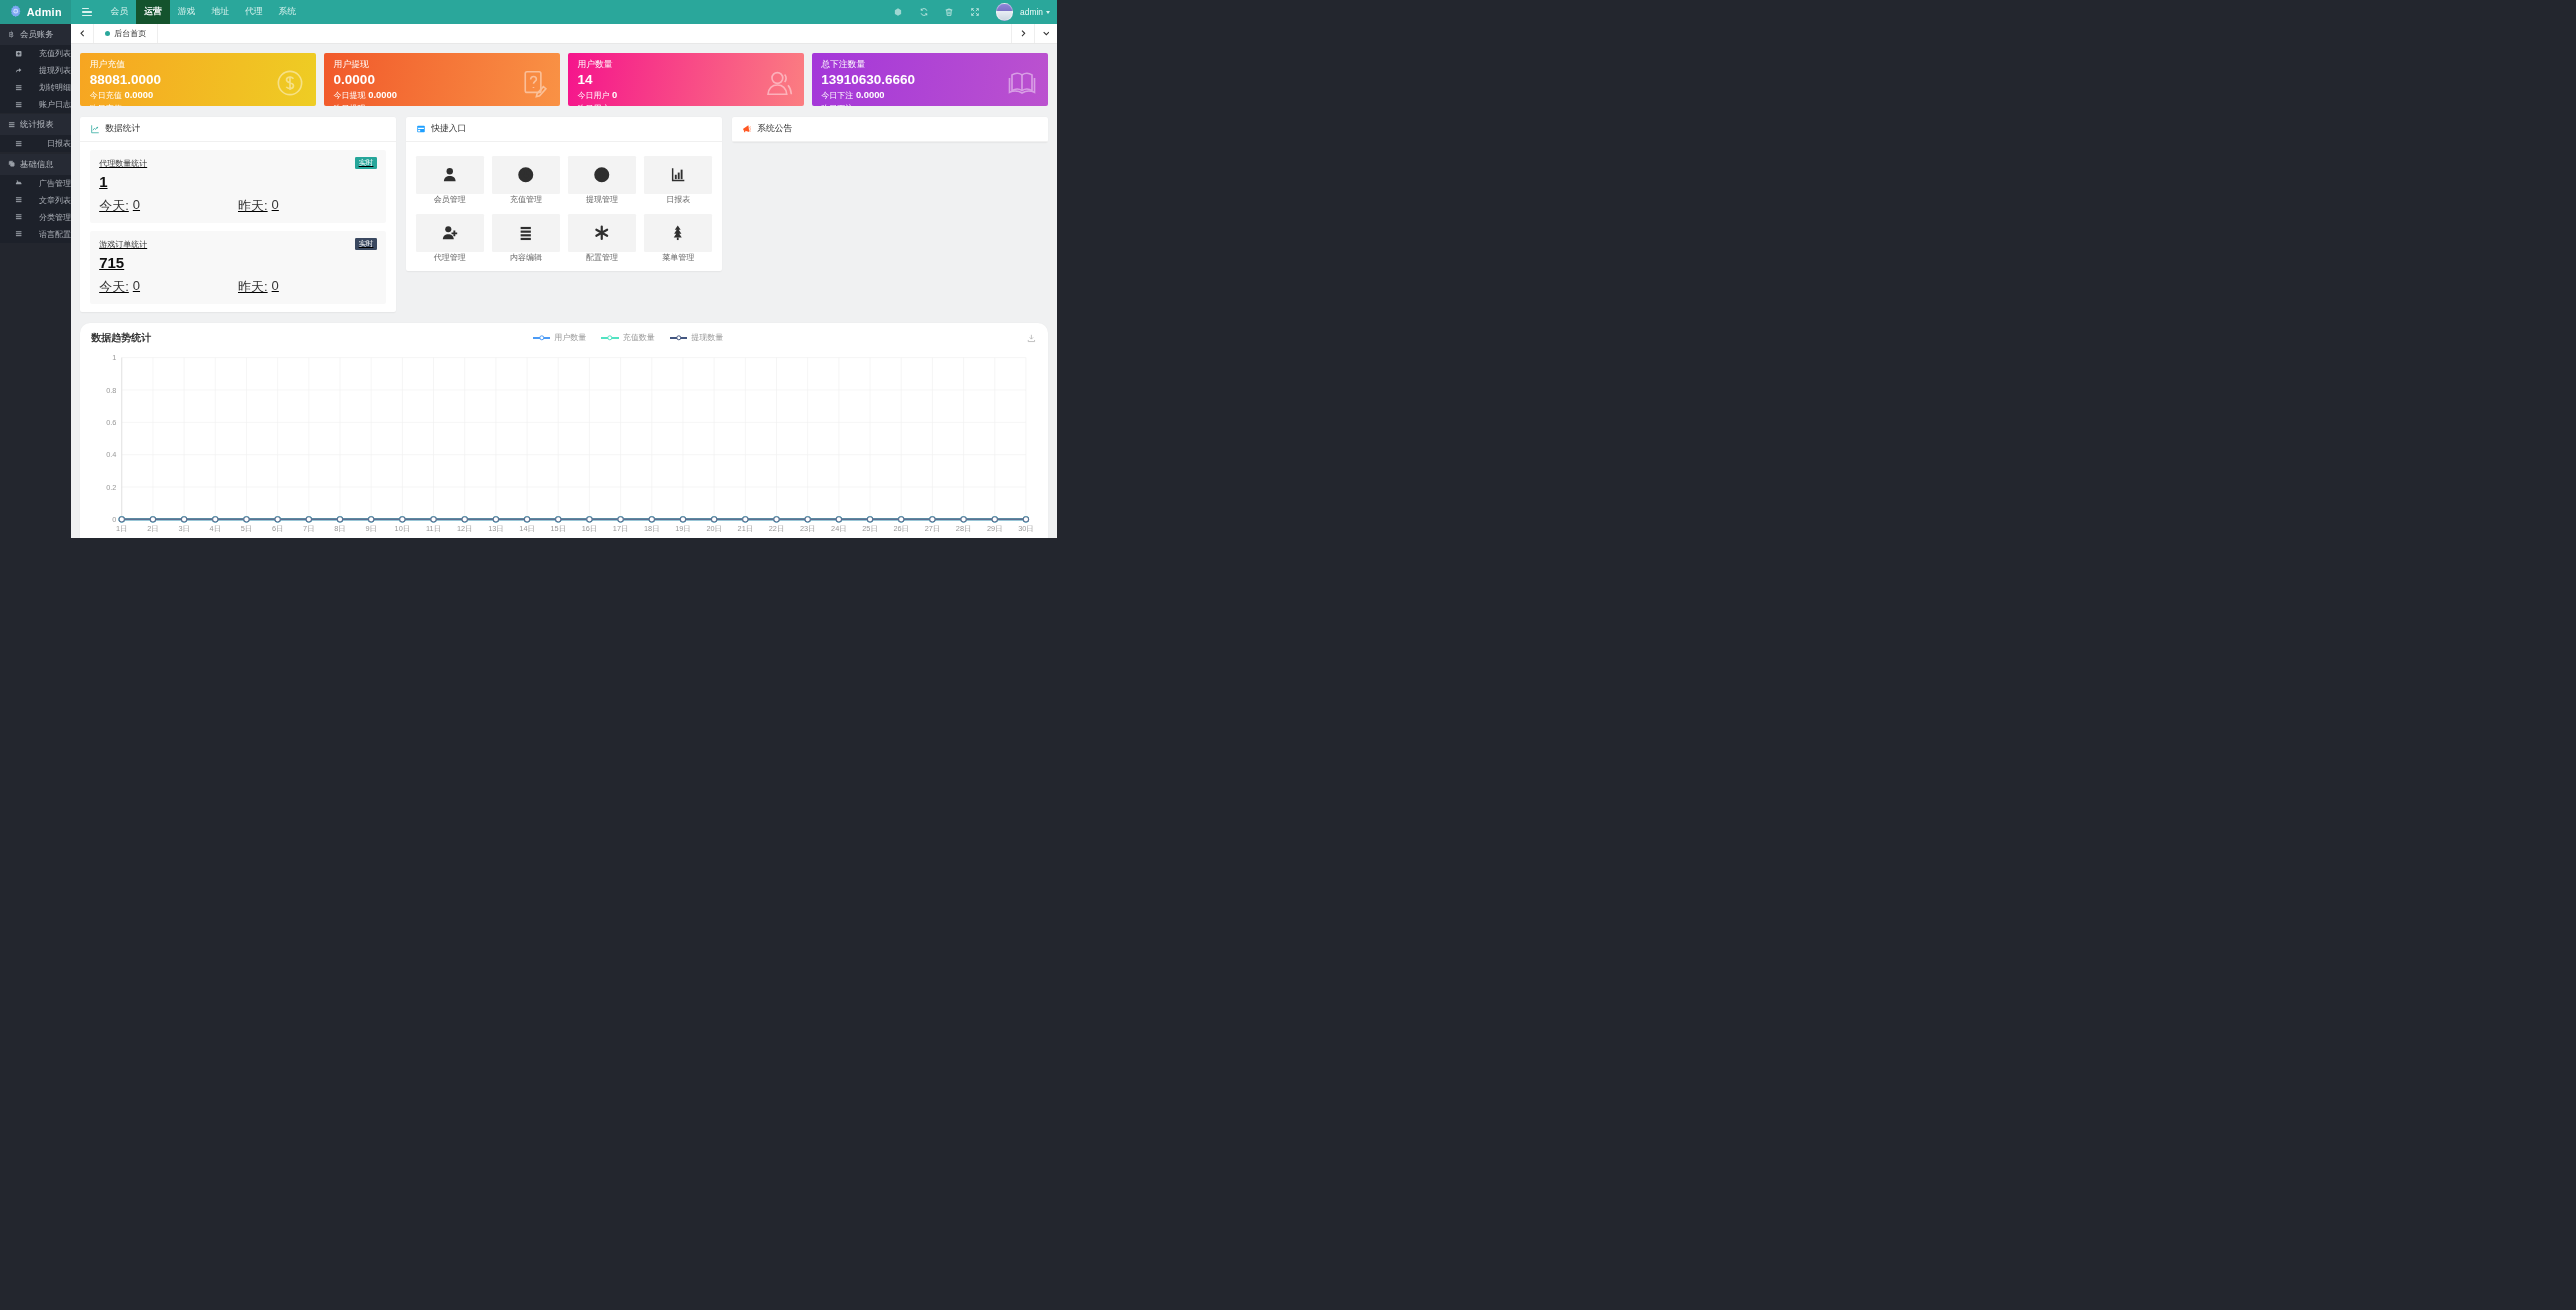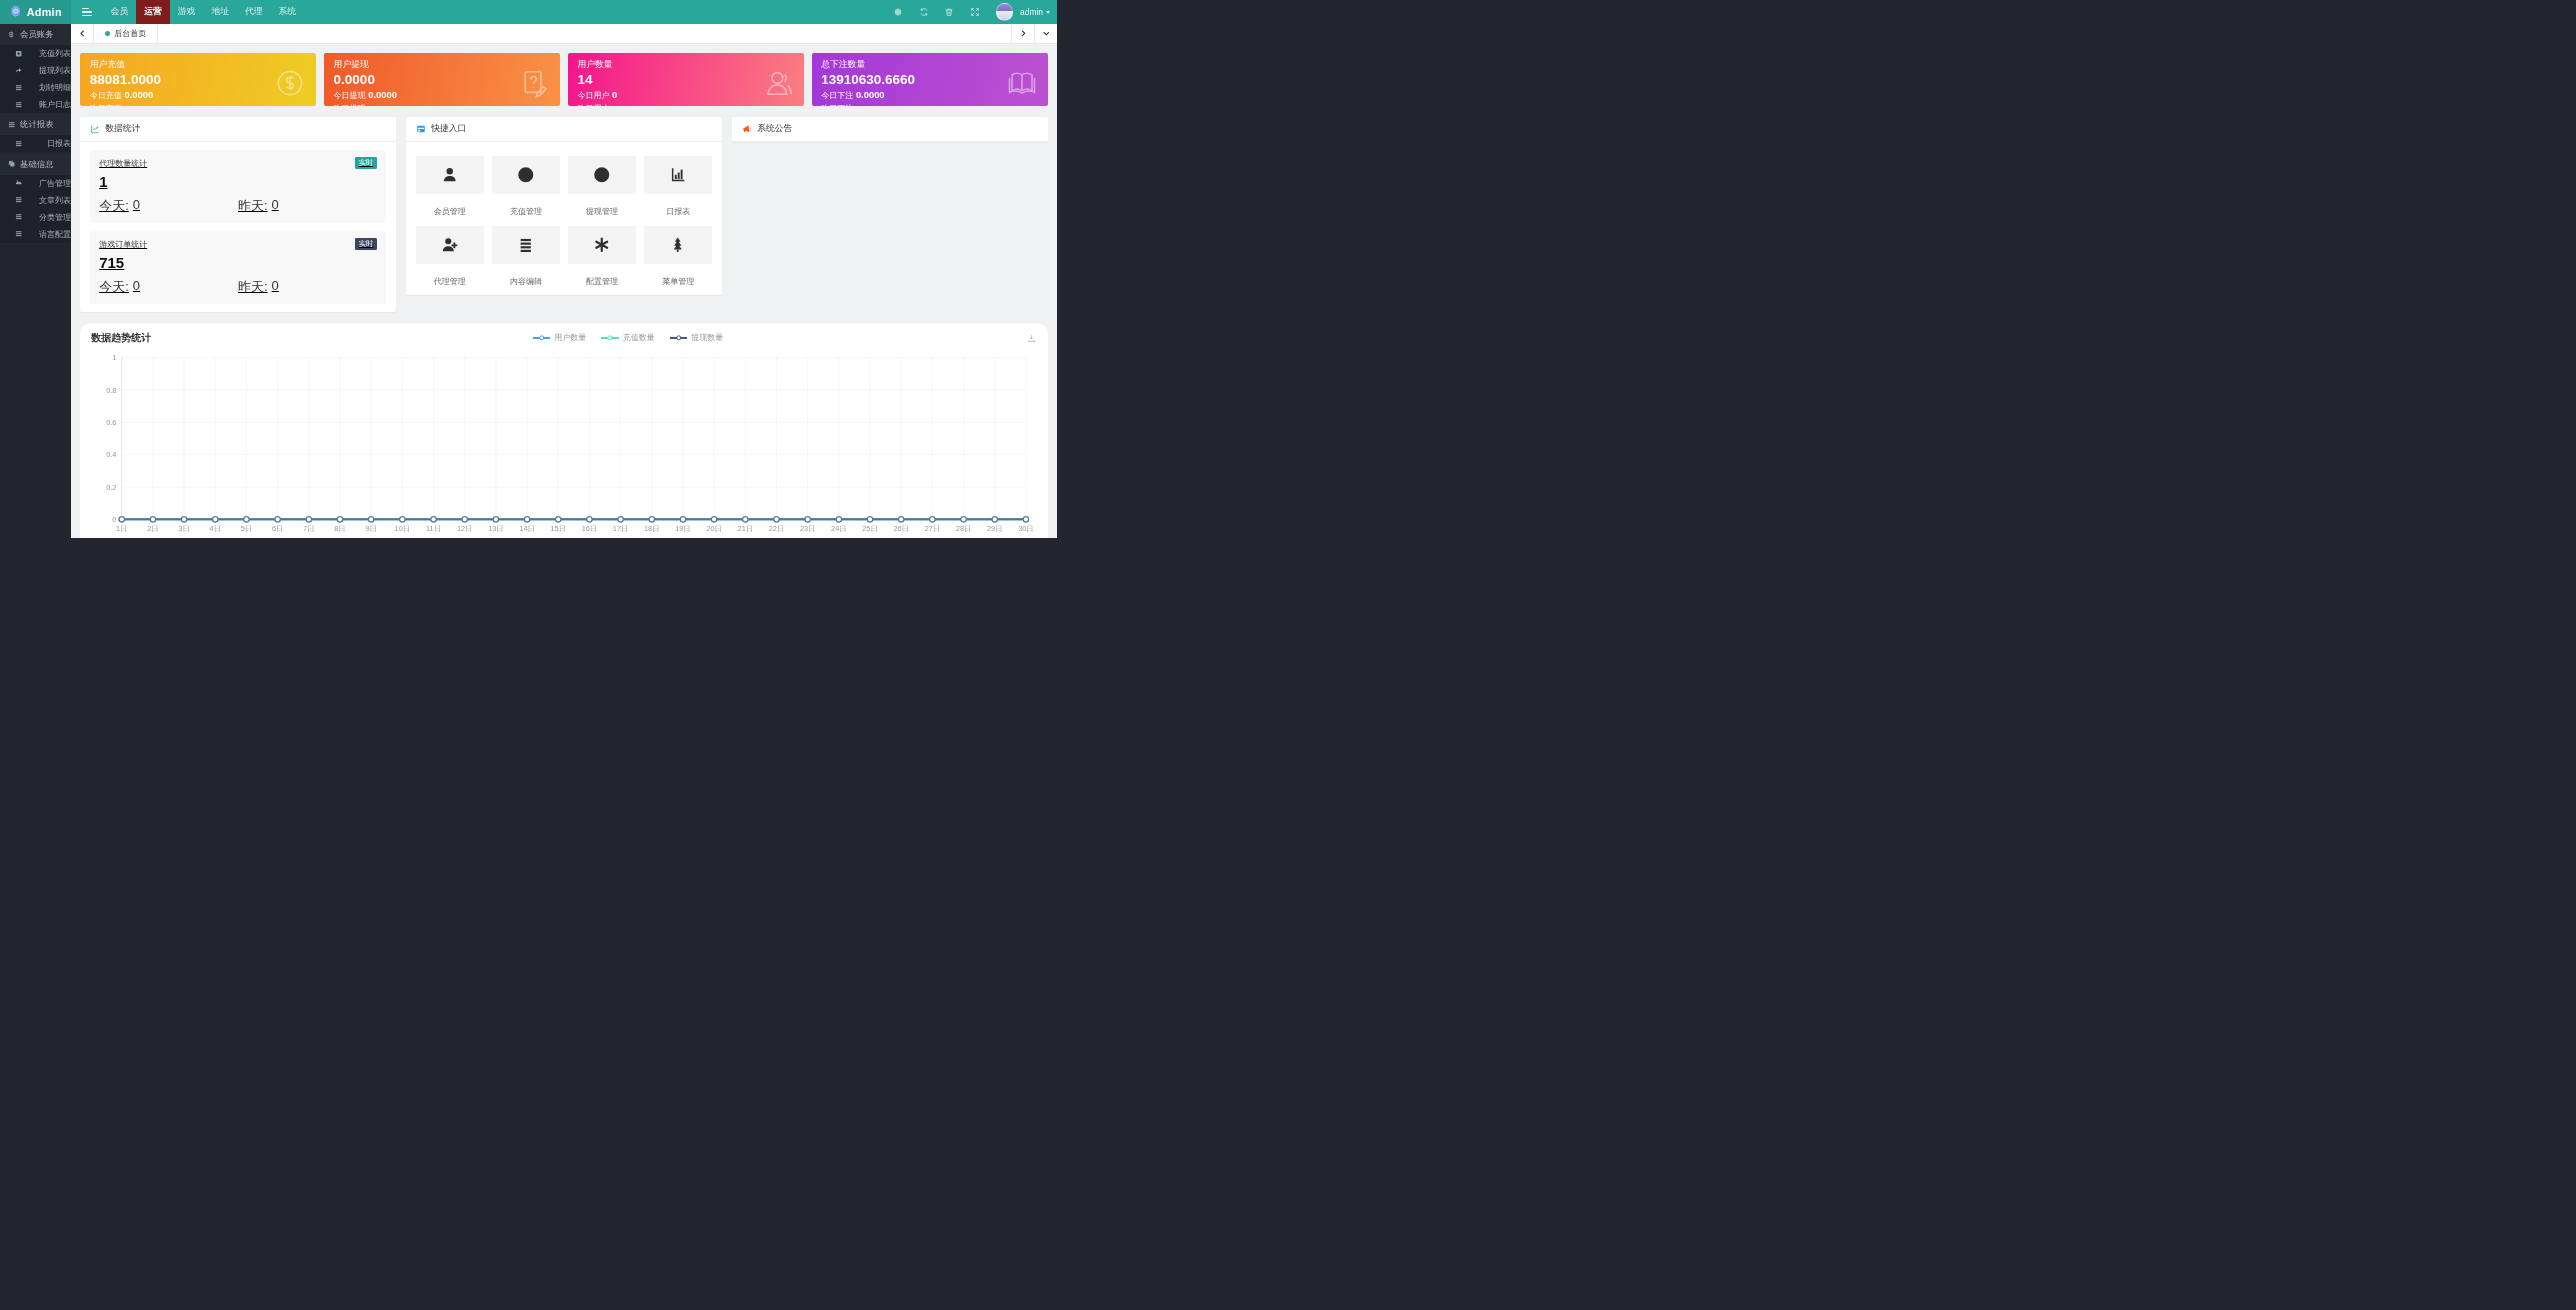--- a/index.html
+++ b/index.html
@@ -6,21 +6,21 @@
   html,body { width:1057px; height:538px; font-family:"Liberation Sans", sans-serif; background:#23262e; overflow:hidden; }
   .app { width:1057px; height:538px; display:flex; flex-direction:column; }
 
   
   .topbar { height:24px; background:#2aa79b; display:flex; align-items:stretch; color:#fff; flex:0 0 24px; }
   .brand { width:71px; background:#27998e; display:flex; align-items:center; justify-content:center; gap:4px; }
   .brand-gear { width:13.5px; height:13.5px; }
   .brand-name { font-size:10.8px; font-weight:bold; letter-spacing:0.3px; }
   .topmenu { display:flex; align-items:stretch; }
   .topmenu-item { min-width:30px; padding:0 8px; display:flex; align-items:center; justify-content:center; font-size:8.8px; color:#d9f2ee; cursor:pointer; }
-  .topmenu-item.active { background:#7f1d1d; color:#fff; font-weight:bold; }
+  .topmenu-item.active { background:#14532d; color:#fff; font-weight:bold; }
   .topmenu-item.burger { padding:0 10.8px; }
   .burger-icon { width:10px; height:8px; display:flex; flex-direction:column; justify-content:space-between; }
   .burger-icon span { height:1.3px; background:#d9f2ee; border-radius:0.7px; }
   .burger-icon span:first-child { width:70%; }
   .topbar-right { margin-left:auto; display:flex; align-items:center; gap:2.7px; padding-right:4px; }
   .top-icon-btn { width:23px; height:24px; display:flex; align-items:center; justify-content:center; cursor:pointer; }
   .top-icon-btn svg { width:10px; height:10px; stroke:#d9f2ee; fill:none; stroke-width:1.8; }
   .avatar { width:17.5px; height:17.5px; border-radius:50%; margin:0 4px 0 6.7px;
             background:linear-gradient(180deg,#8f85d8 0%,#7a72c4 45%,#e8eef4 46%,#cdd7e2 100%); border:0.7px solid rgba(255,255,255,.4); }
   .username { font-size:8.4px; color:#eefcf9; display:flex; align-items:center; gap:3.4px; cursor:pointer; padding-right:2.7px; }
@@ -81,21 +81,21 @@
   .badge.b0 { background:#26a69a; }
   .badge.b1 { background:#3a4860; }
   .mini-value { font-size:15px; font-weight:bold; color:#111; margin:4px 0 6.7px; }
   .mini-foot { display:flex; font-size:13px; color:#333; }
   .mini-foot .col { width:50%; display:flex; gap:4px; }
 
   .qe-grid { display:grid; grid-template-columns:repeat(4,1fr); gap:9.4px 8px; padding-top:5.4px; }
   .qe-item { text-align:center; cursor:pointer; }
   .qe-tile { height:38px; background:#f3f3f3; border-radius:1.3px; display:flex; align-items:center; justify-content:center; }
   .qe-tile svg { width:17.5px; height:17.5px; fill:#2f2f2f; }
-  .qe-label { font-size:8px; color:#666; margin-top:12px; }
+  .qe-label { font-size:8px; color:#666; margin-top:0; }
 
   .ann-row { display:flex; align-items:center; justify-content:space-between; padding:6px 0; cursor:pointer; }
   .ann-title { font-size:8.4px; color:#666; }
   .ann-date { font-size:7.4px; color:#b5b5b5; }
 
   
   .chart-card { background:#fff; border-radius:10px; box-shadow:0 0.7px 1.3px rgba(0,0,0,.05); padding:8px 10.8px 4px; }
   .chart-head { display:flex; align-items:center; margin-bottom:1.3px; }
   .chart-title { font-size:10px; font-weight:bold; color:#333; width:148px; }
   .chart-legend { flex:1; display:flex; justify-content:center; gap:15px; align-items:center; }

